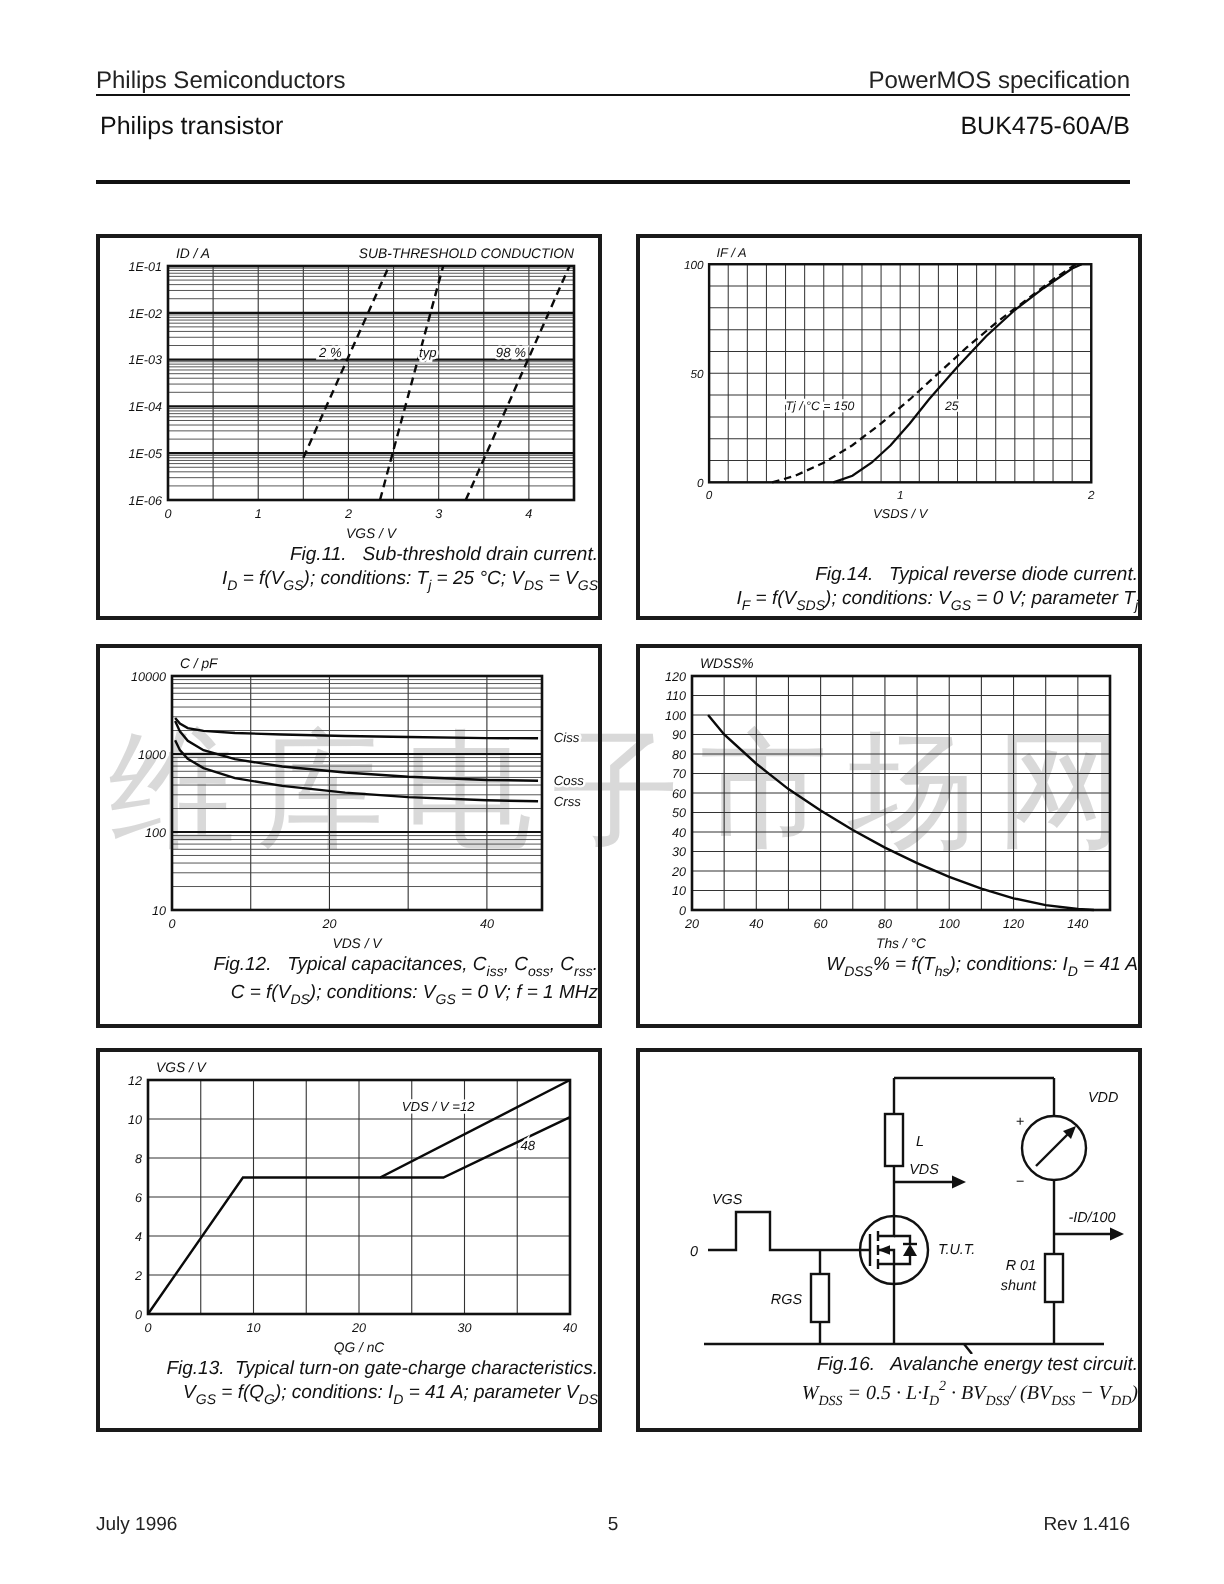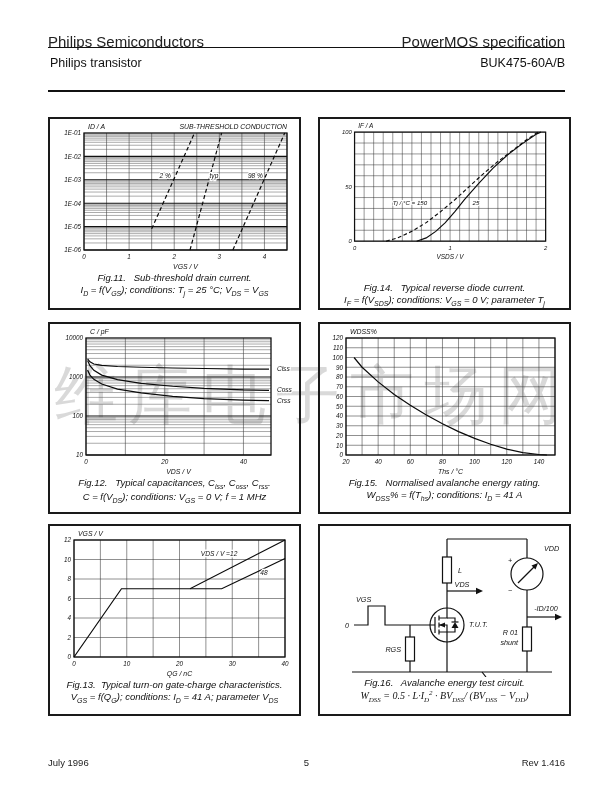--- a/index.html
+++ b/index.html
@@ -1,39 +1,39 @@
 <!DOCTYPE html>
 <html><head>
 <meta charset="utf-8">
 <style>
   html,body{margin:0;padding:0;background:#888;}
   .page{position:relative;width:612px;height:792px;background:#ffffff;margin:0 auto;
         font-family:"Liberation Sans",sans-serif;color:#111;overflow:hidden;}
   
   .hdr-small{position:absolute;top:33px;left:48px;right:47px;display:flex;justify-content:space-between;
-             font-size:15px;color:#222;}
+             font-size:12px;color:#222;}
   .rule-thin{position:absolute;top:47px;left:48px;right:47px;height:1px;background:#111;}
   .hdr-title{position:absolute;top:56px;left:50px;right:47px;display:flex;justify-content:space-between;
              font-size:12.5px;color:#111;}
   .rule-thick{position:absolute;top:90px;left:48px;right:47px;height:2px;background:#111;}
   
   .watermark{position:absolute;top:352px;left:40px;width:532px;text-align:right;
              font-size:64px;letter-spacing:10px;color:rgba(185,185,185,0.55);
              white-space:nowrap;z-index:0;pointer-events:none;}
   
   .panel{position:absolute;width:249px;border:2px solid #1a1a1a;background:transparent;
          display:flex;flex-direction:column;align-items:center;z-index:1;}
   .p1{left:48px;top:117px;height:189px;}
   .p2{left:318px;top:117px;height:189px;gap:20px;}
   .p3{left:48px;top:322px;height:188px;}
   .p4{left:318px;top:322px;height:188px;}
   .p5{left:48px;top:524px;height:188px;}
   .p6{left:318px;top:524px;height:188px;}
   .panel svg{display:block;margin:1px auto 0 auto;}
-  .caption{text-align:center;font-style:italic;font-size:9.5px;line-height:1.3;color:#111;width:100%;}
+  .caption{text-align:right;font-style:italic;font-size:9.5px;line-height:1.3;color:#111;width:100%;}
   .caption .capline{white-space:nowrap;}
   .caption sub,.caption sup{font-size:7px;}
   .formula{font-family:Liberation Serif, serif;font-size:10px;}
   
   .grid{stroke:#333;stroke-width:0.55;}
   .gridminor{stroke:#444;stroke-width:0.45;}
   .gridmajor{stroke:#111;stroke-width:1.1;}
   .border{fill:none;stroke:#111;stroke-width:1.3;}
   .series{fill:none;stroke:#0a0a0a;stroke-width:1.2;}
   .series.dash{stroke-dasharray:4 2.6;}
@@ -319,21 +319,20 @@
         <text x="21" y="64.15" class="tick ytick">70</text>
         <text x="21" y="54.4" class="tick ytick">80</text>
         <text x="21" y="44.65" class="tick ytick">90</text>
         <text x="21" y="34.9" class="tick ytick">100</text>
         <text x="21" y="25.15" class="tick ytick">110</text>
         <text x="21" y="15.4" class="tick ytick">120</text>
         <text x="28" y="9" class="axtitle">WDSS%</text>
         <text x="128.5" y="149" class="axtitle center">Ths / °C</text>
       </svg>
     <div class="caption">
-      <div class="capline">Fig.15.&nbsp;&nbsp; Normalised avalanche energy rating.</div>
       <div class="capline">W<sub>DSS</sub>% = f(T<sub>hs</sub>); conditions: I<sub>D</sub> = 41 A</div>
     </div>
   </div>
 
   <div class="panel p5">
     <svg width="245" height="152" viewBox="0 0 245 152">
         <line x1="22" y1="13" x2="22" y2="130" class="grid"></line>
         <line x1="48.375" y1="13" x2="48.375" y2="130" class="grid"></line>
         <line x1="74.75" y1="13" x2="74.75" y2="130" class="grid"></line>
         <line x1="101.125" y1="13" x2="101.125" y2="130" class="grid"></line>

